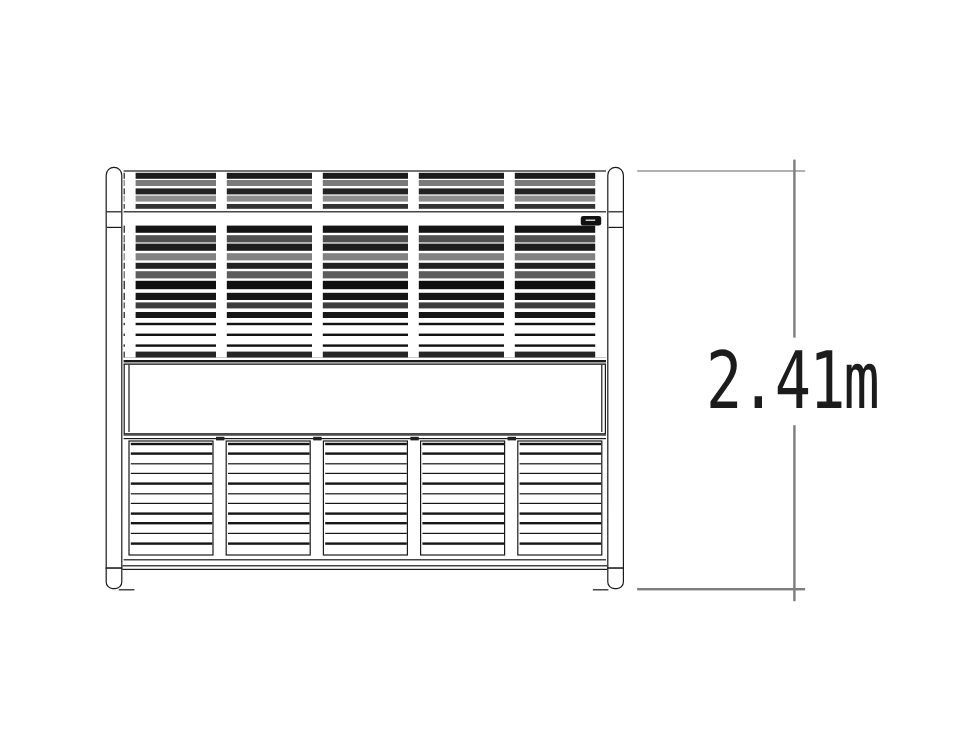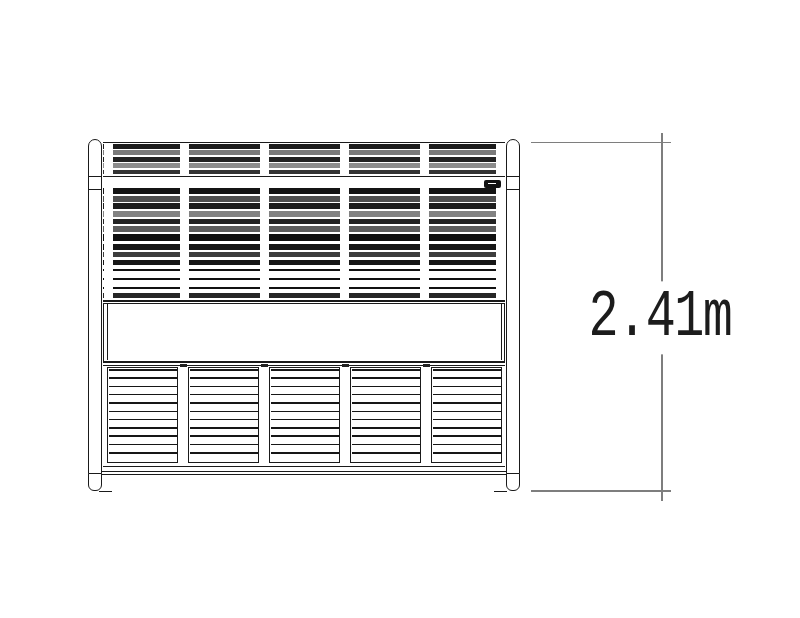--- a/index.html
+++ b/index.html
@@ -143,20 +143,20 @@
       <div class="abs" style="left: 89px; top: 189px; width: 12px; height: 1.1px; background: rgb(26, 26, 26);"></div>
       <div class="abs" style="left: 506px; top: 139px; width: 14px; height: 334.5px; border: 1.4px solid rgb(26, 26, 26); box-sizing: border-box; border-radius: 7px 7px 0px 0px; background: rgb(255, 255, 255);"></div>
       <div class="abs" style="left: 507px; top: 176px; width: 12px; height: 1.1px; background: rgb(26, 26, 26);"></div>
       <div class="abs" style="left: 507px; top: 189px; width: 12px; height: 1.1px; background: rgb(26, 26, 26);"></div>
       <div class="abs" style="left: 88px; top: 473px; width: 14px; height: 17.8px; border: 1.4px solid rgb(26, 26, 26); box-sizing: border-box; border-radius: 0px 0px 6px 6px; background: rgb(255, 255, 255);"></div>
       <div class="abs" style="left: 506px; top: 473px; width: 14px; height: 17.8px; border: 1.4px solid rgb(26, 26, 26); box-sizing: border-box; border-radius: 0px 0px 6px 6px; background: rgb(255, 255, 255);"></div>
       <div class="abs" style="left: 99px; top: 490.6px; width: 13px; height: 1.5px; background: rgb(26, 26, 26);"></div>
       <div class="abs" style="left: 494px; top: 490.6px; width: 13px; height: 1.5px; background: rgb(26, 26, 26);"></div>
     </div>
 
-  <div id="dim-layer" class="abs" style="left:0; top:0; width:800px; height:456px;font-family:Liberation Mono, monospace;">
+  <div id="dim-layer" class="abs" style="left:0; top:0; width:800px; height:456px;">
     <div class="abs" style="left: 531px; top: 142px; width: 140px; height: 1.4px; background: rgb(126, 126, 126);"></div>
     <div class="abs" style="left: 531px; top: 490.3px; width: 140px; height: 1.4px; background: rgb(126, 126, 126);"></div>
     <div class="abs" style="left: 661.2px; top: 132.5px; width: 1.4px; height: 368px; background: rgb(126, 126, 126);"></div>
     <div id="dim-label" style="color: rgb(28, 28, 28);">2.41m</div>
   </div>
 
 </div>
 
 </body></html>

